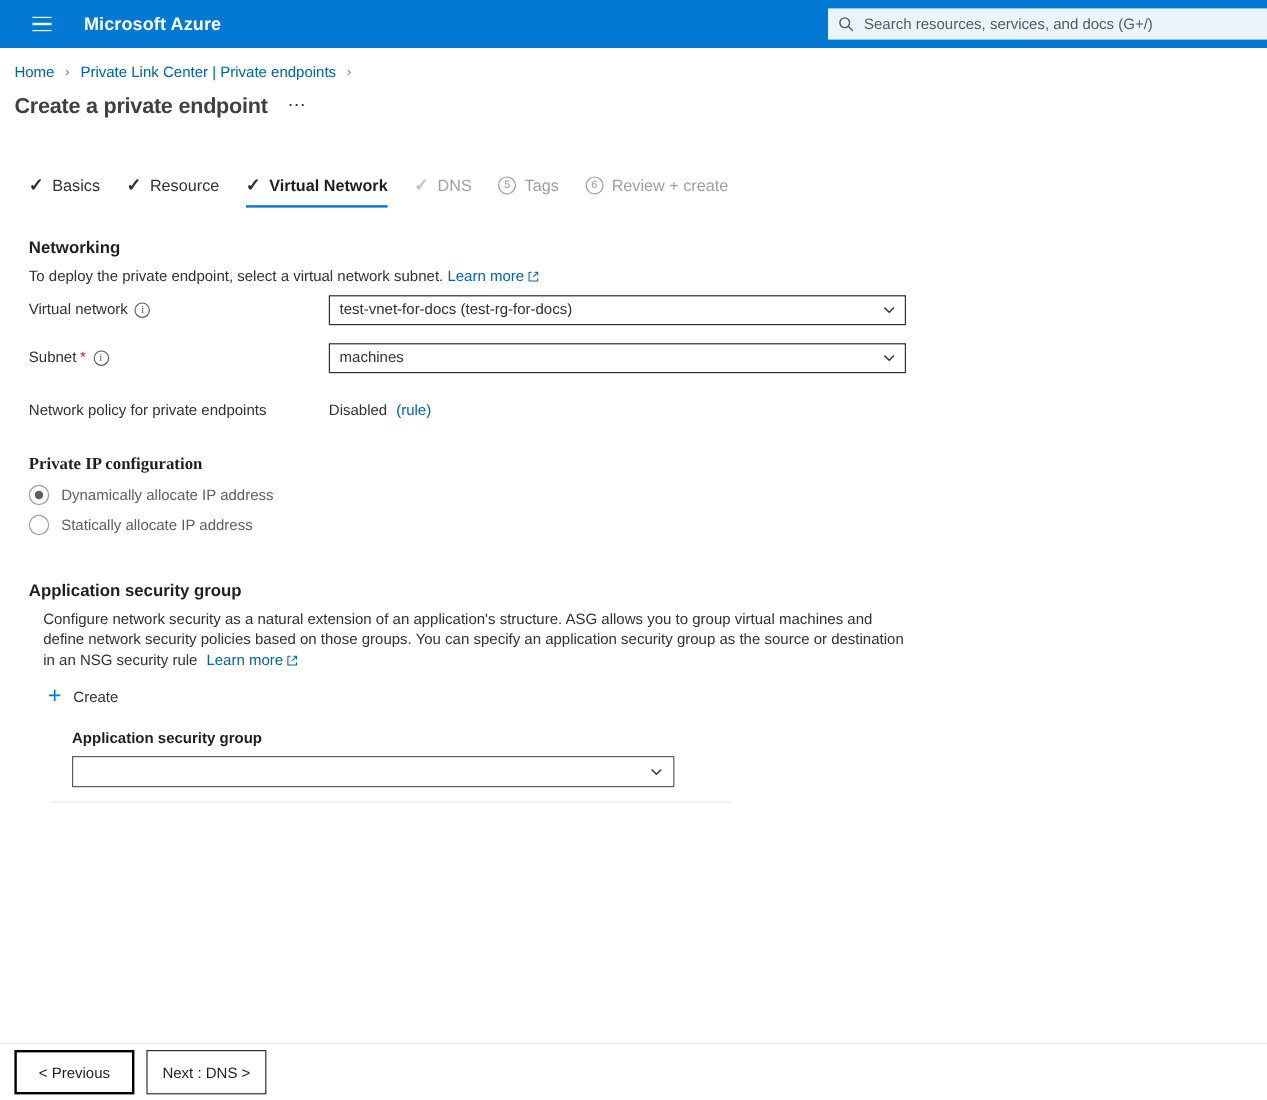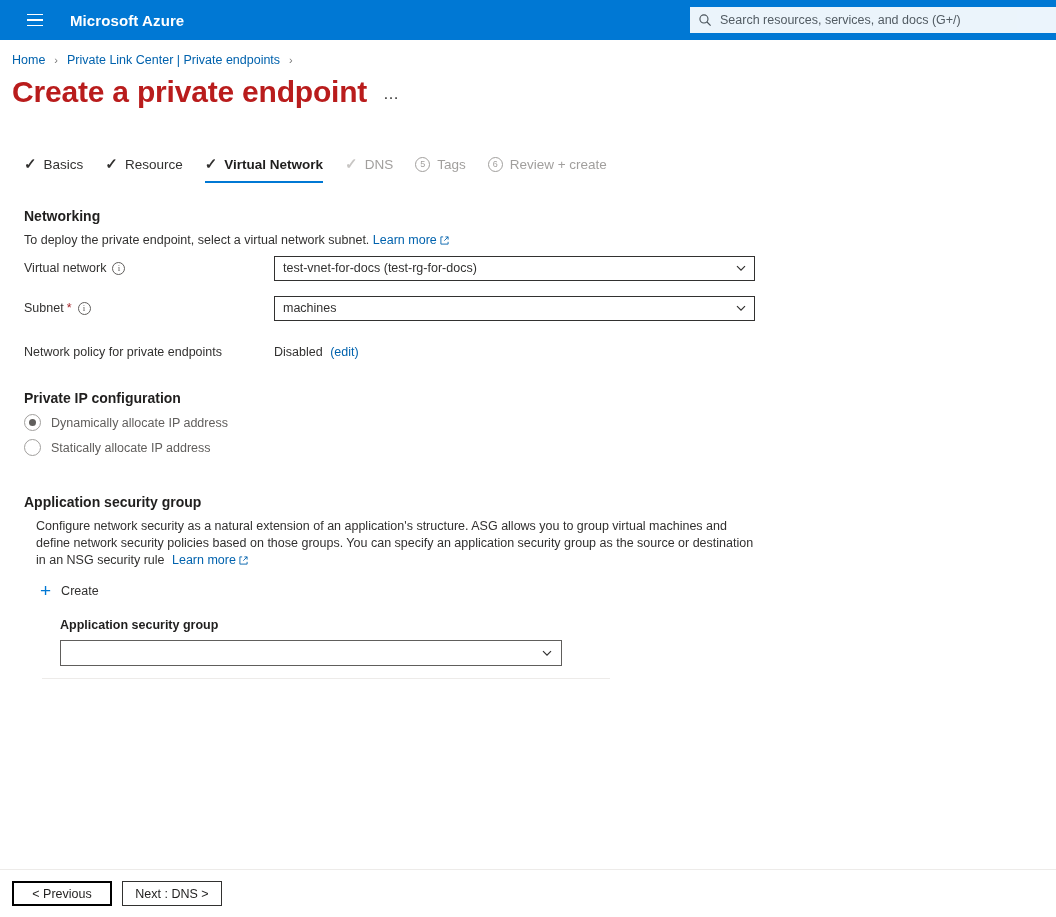--- a/index.html
+++ b/index.html
@@ -87,23 +87,23 @@
     font-size: 11px;
   }
 
   
   .page-title-row {
     display: flex;
     align-items: flex-end;
     padding: 8px 0 0 12px;
   }
   .page-title {
-    font-size: 30px;
+    font-size: 18px;
     font-weight: bold;
-    color: #b91c1c;
+    color: #404040;
     letter-spacing: -0.2px;
   }
   .ellipsis-btn {
     font-size: 16px;
     color: #323130;
     margin-left: 16px;
     margin-bottom: 6px;
     cursor: pointer;
     letter-spacing: 1px;
   }
@@ -317,21 +317,21 @@
     height: 48px;
     border-top: 1px solid #edebe9;
     background: #ffffff;
     display: flex;
     align-items: center;
     padding-left: 12px;
     gap: 10px;
   }
   .btn {
     min-width: 100px;
-    height: 25px;
+    height: 37px;
     border: 1px solid #323130;
     background: #ffffff;
     font-size: 12.5px;
     color: #201f1e;
     font-family: "Liberation Sans", sans-serif;
     cursor: pointer;
     padding: 0 10px;
   }
   .btn.primary-outline { border: 2px solid #000000; font-weight: normal; }
 </style>
@@ -436,25 +436,25 @@
       <svg class="chev" viewBox="0 0 12 12" fill="none" stroke="#323130" stroke-width="1.2">
           <path d="M2 4.2L6 8.2L10 4.2"></path>
         </svg>
     </div>
   </div>
 
   <div class="field-row" style="margin-top:18px;">
     <div class="field-label">Network policy for private endpoints</div>
     <div class="plain-value">
       <span>Disabled</span>
-      <a class="link" style="margin-left:4px;">(edit)</a>
-    </div>
-  </div>
-
-  <div class="section-head" style="">Private IP configuration</div>
+      <a class="link" style="margin-left:4px;">(rule)</a>
+    </div>
+  </div>
+
+  <div class="section-head" style="font-family:Liberation Serif, serif;">Private IP configuration</div>
 
   <div class="radio-row">
     <span class="radio checked"></span>
     <span class="radio-label">Dynamically allocate IP address</span>
   </div>
   <div class="radio-row">
     <span class="radio"></span>
     <span class="radio-label">Statically allocate IP address</span>
   </div>
 

